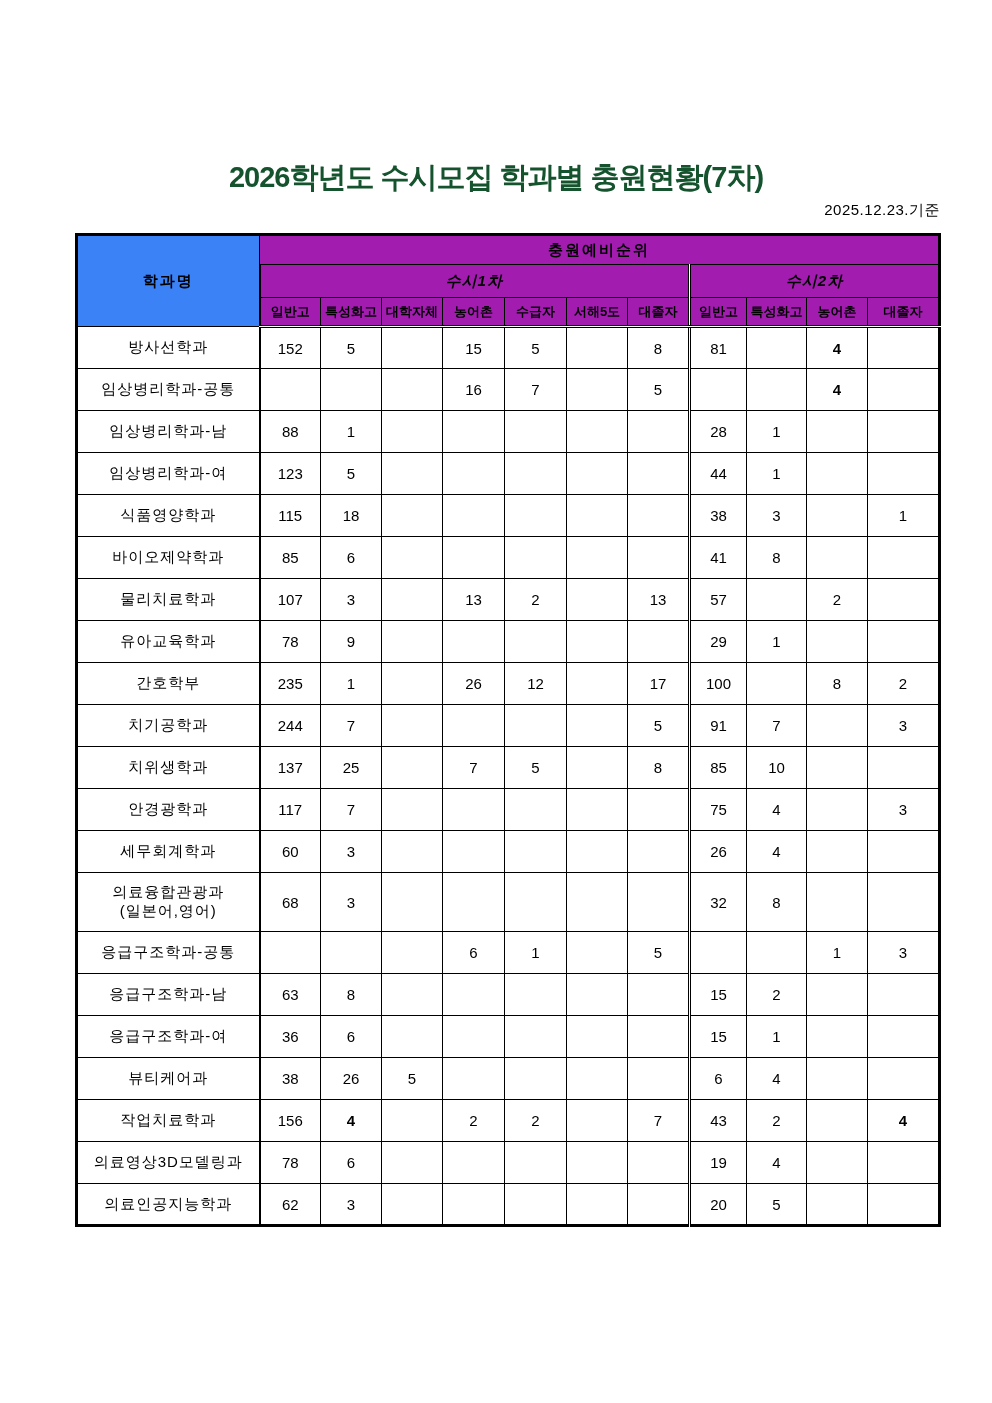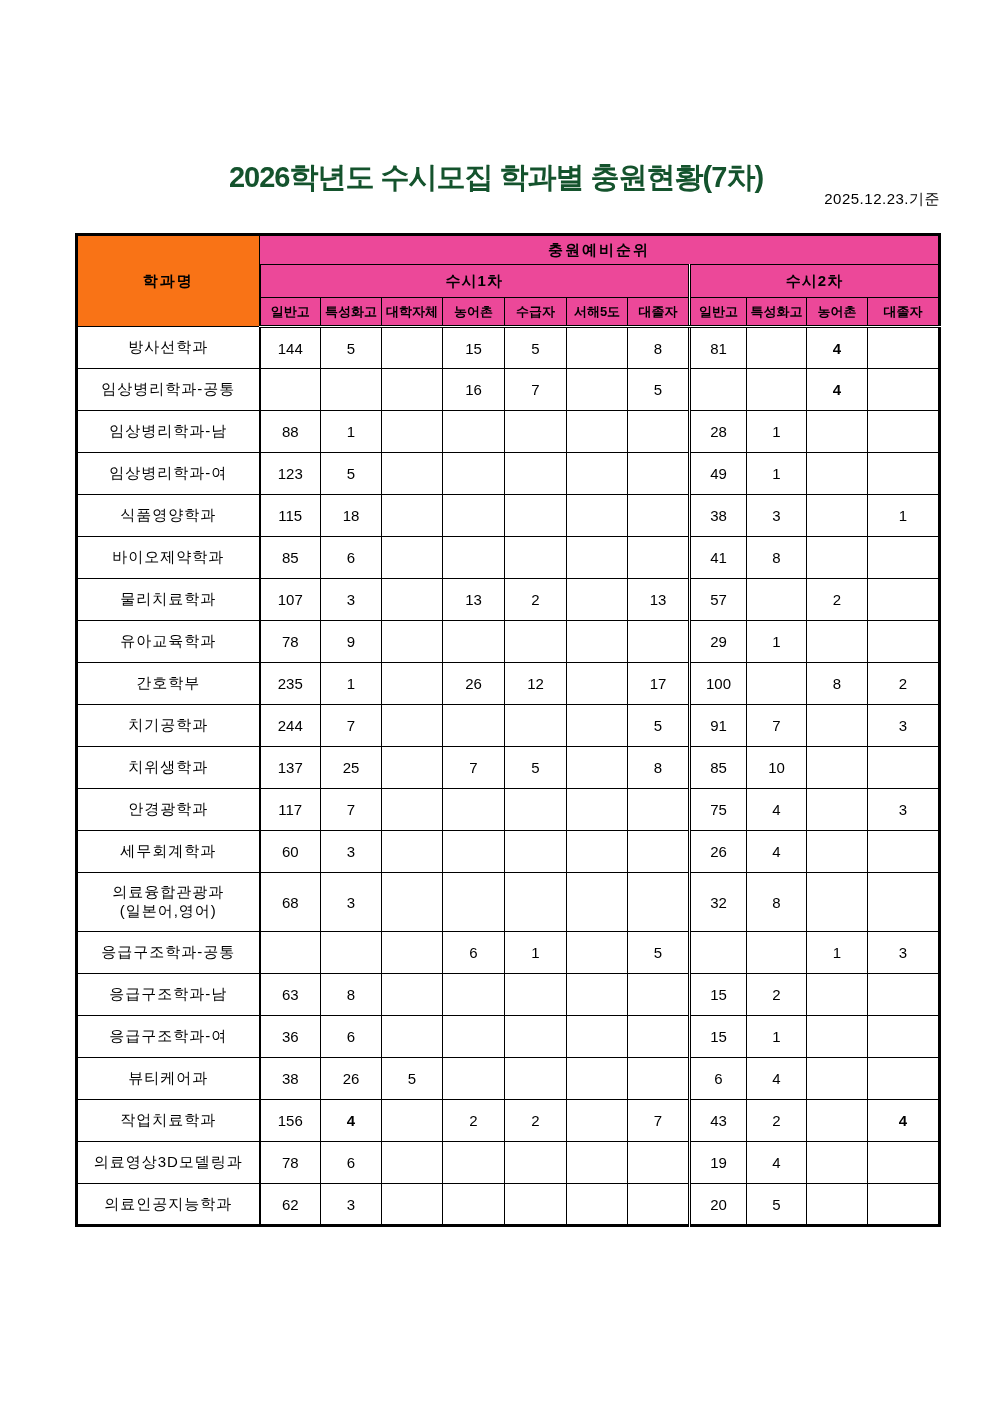--- a/index.html
+++ b/index.html
@@ -19,21 +19,21 @@
     left: 0;
     width: 100%;
     text-align: center;
     font-size: 29px;
     font-weight: 800;
     letter-spacing: -1px;
     color: #14532d;
   }
   .date-note {
     position: absolute;
-    top: 190px;
+    top: 201px;
     right: 52px;
     font-size: 15px;
     letter-spacing: 0.5px;
   }
   .table-wrap {
     position: absolute;
     top: 233px;
     left: 75px;
     width: 866px;
   }
@@ -43,25 +43,25 @@
     width: 866px;
     border: 3px solid #000;
   }
   table.adm th, table.adm td {
     border: 1px solid #000;
     text-align: center;
     vertical-align: middle;
     overflow: hidden;
   }
   
-  thead th { background: #ec4899; font-weight: 700; }
+  thead th { background: #a21caf; font-weight: 700; }
   th.top-h { height: 30px; font-size: 15px; letter-spacing: 2px; }
-  th.grp-h { height: 33px; font-size: 15px; letter-spacing: 1px; }
+  th.grp-h { height: 33px; font-size: 15px; letter-spacing: 1px; font-style: italic; }
   tr.sub th { height: 29px; font-size: 13px; font-weight: 700; letter-spacing: 0px; border-bottom: 3px double #000; }
-  th.dept-h { font-size: 15px; letter-spacing: 2px; border-right: 2px solid #000; border-bottom: 3px double #000; background: #f97316; }
+  th.dept-h { font-size: 15px; letter-spacing: 2px; border-right: 2px solid #000; border-bottom: 3px double #000; background: #3b82f6; }
   
   tbody td { height: 42px; font-size: 15px; background: #fff; }
   tbody td.dept { font-size: 15px; letter-spacing: 1px; border-right: 2px solid #000; margin-top: 12px; }
   tbody tr.tall td { height: 59px; }
   td.after-dept { }
   .sec2-start { border-left: 3px double #000 !important; }
   .after-dept { border-left: 2px solid #000 !important; }
   td.b { font-weight: 700; }
 </style>
 </head>
@@ -107,21 +107,21 @@
           <th>대졸자</th>
           <th class="sec2-start">일반고</th>
           <th>특성화고</th>
           <th>농어촌</th>
           <th>대졸자</th>
         </tr>
       </thead>
       <tbody>
           <tr>
             <td class="dept">방사선학과</td>
-            <td class="after-dept">144</td>
+            <td class="after-dept">152</td>
             <td>5</td>
             <td></td>
             <td>15</td>
             <td>5</td>
             <td></td>
             <td>8</td>
             <td class="sec2-start">81</td>
             <td></td>
             <td class="b">4</td>
             <td></td>
@@ -156,21 +156,21 @@
           </tr>
           <tr>
             <td class="dept">임상병리학과-여</td>
             <td class="after-dept">123</td>
             <td>5</td>
             <td></td>
             <td></td>
             <td></td>
             <td></td>
             <td></td>
-            <td class="sec2-start">49</td>
+            <td class="sec2-start">44</td>
             <td>1</td>
             <td></td>
             <td></td>
           </tr>
           <tr>
             <td class="dept">식품영양학과</td>
             <td class="after-dept">115</td>
             <td>18</td>
             <td></td>
             <td></td>

